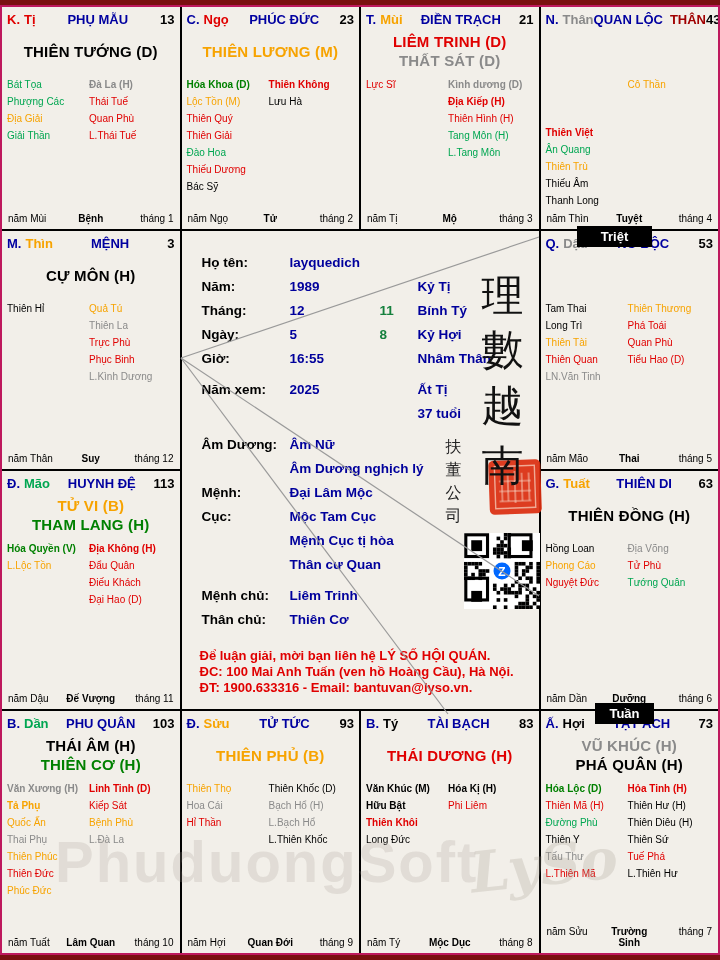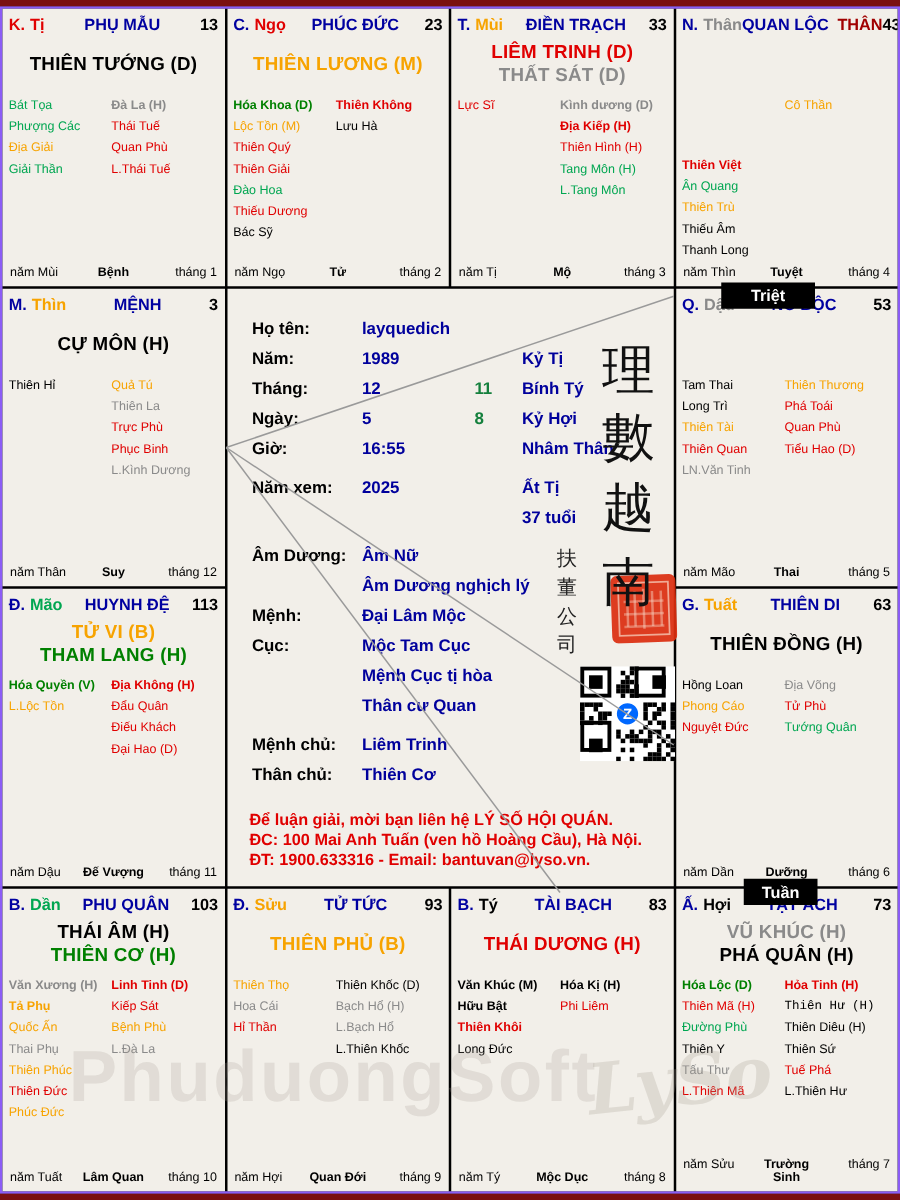--- a/index.html
+++ b/index.html
@@ -1,20 +1,20 @@
 <!DOCTYPE html>
 <html><head>
 <meta charset="utf-8">
 <style>
   html,body{margin:0;padding:0;}
   body{font-family:"Liberation Sans","DejaVu Sans",sans-serif;}
   #page{position:relative;width:720px;height:960px;background:#f2efe9;overflow:hidden;}
   .maroon{position:absolute;left:0;right:0;height:5px;background:#7a1010;z-index:6;}
   .maroon.top{top:0;} .maroon.bottom{bottom:0;}
-  #board{position:absolute;left:0;right:0;top:5px;bottom:5px;border:2px solid #8b5cf6;
+  #board{position:absolute;left:0;right:0;top:5px;bottom:5px;border:2px solid #be185d;
          display:grid;grid-template-columns:repeat(4,1fr);
          grid-template-rows:222px 238px 238px 1fr;gap:2px;background:#000;z-index:1;}
   .cell{background:#f2efe9;position:relative;padding:5px 5px 0 5px;overflow:hidden;}
   #cell-ti{grid-area:1/1;} #cell-ngo{grid-area:1/2;} #cell-mui{grid-area:1/3;} #cell-than{grid-area:1/4;}
   #cell-thin{grid-area:2/1;} #cell-dau{grid-area:2/4;} #cell-mao{grid-area:3/1;} #cell-tuat{grid-area:3/4;}
   #cell-dan{grid-area:4/1;} #cell-suu{grid-area:4/2;} #cell-ty{grid-area:4/3;} #cell-hoi{grid-area:4/4;}
   #center{grid-area:2/2/4/4;background:#f2efe9;position:relative;}
   .hdr{display:flex;align-items:baseline;font-size:13px;font-weight:bold;white-space:nowrap;}
   .hdr-left{flex:0 0 auto;}
   .branch{margin-left:4px;}
@@ -119,21 +119,21 @@
         <div class="foot">
           <span class="fy">năm Ngọ</span>
           <span class="fs">Tử</span>
           <span class="fm">tháng 2</span>
         </div>
       </div>
     <div class="cell" id="cell-mui">
         <div class="hdr">
           <span class="hdr-left"><span class="stem" style="color: rgb(0, 0, 160);">T.</span><span class="branch" style="color: rgb(247, 163, 0);">Mùi</span></span>
           <div class="hdr-mid"><span style="color: rgb(0, 0, 160);">ĐIỀN TRẠCH</span></div>
-          <span class="hdr-num">33</span>
+          <span class="hdr-num">21</span>
         </div>
         <div class="mains">
           <div class="main" style="color: rgb(224, 0, 0);">LIÊM TRINH (D)</div>
           <div class="main" style="color: rgb(138, 138, 138);">THẤT SÁT (D)</div>
         </div>
         <div class="stars">
           <div class="col-l">
             <span class="star" style="color: rgb(224, 0, 0);">Lực Sĩ</span>
           </div>
           <div class="col-r">
@@ -387,21 +387,21 @@
           <div class="col-l">
             <span class="star b" style="color: rgb(0, 128, 0);">Hóa Lộc (D)</span>
             <span class="star" style="color: rgb(224, 0, 0);">Thiên Mã (H)</span>
             <span class="star" style="color: rgb(0, 166, 81);">Đường Phù</span>
             <span class="star" style="color: rgb(0, 0, 0);">Thiên Y</span>
             <span class="star" style="color: rgb(138, 138, 138);">Tấu Thư</span>
             <span class="star" style="color: rgb(224, 0, 0);">L.Thiên Mã</span>
           </div>
           <div class="col-r">
             <span class="star b" style="color: rgb(224, 0, 0);">Hỏa Tinh (H)</span>
-            <span class="star" style="color: rgb(0, 0, 0); font-family: Liberation Mono, monospace;">Thiên Hư (H)</span>
+            <span class="star" style="color: rgb(0, 0, 0);">Thiên Hư (H)</span>
             <span class="star" style="color: rgb(0, 0, 0);">Thiên Diêu (H)</span>
             <span class="star" style="color: rgb(0, 0, 0);">Thiên Sứ</span>
             <span class="star" style="color: rgb(224, 0, 0);">Tuế Phá</span>
             <span class="star" style="color: rgb(0, 0, 0);">L.Thiên Hư</span>
           </div>
         </div>
         <div class="foot">
           <span class="fy">năm Sửu</span>
           <span class="fs">Trường Sinh</span>
           <span class="fm">tháng 7</span>

